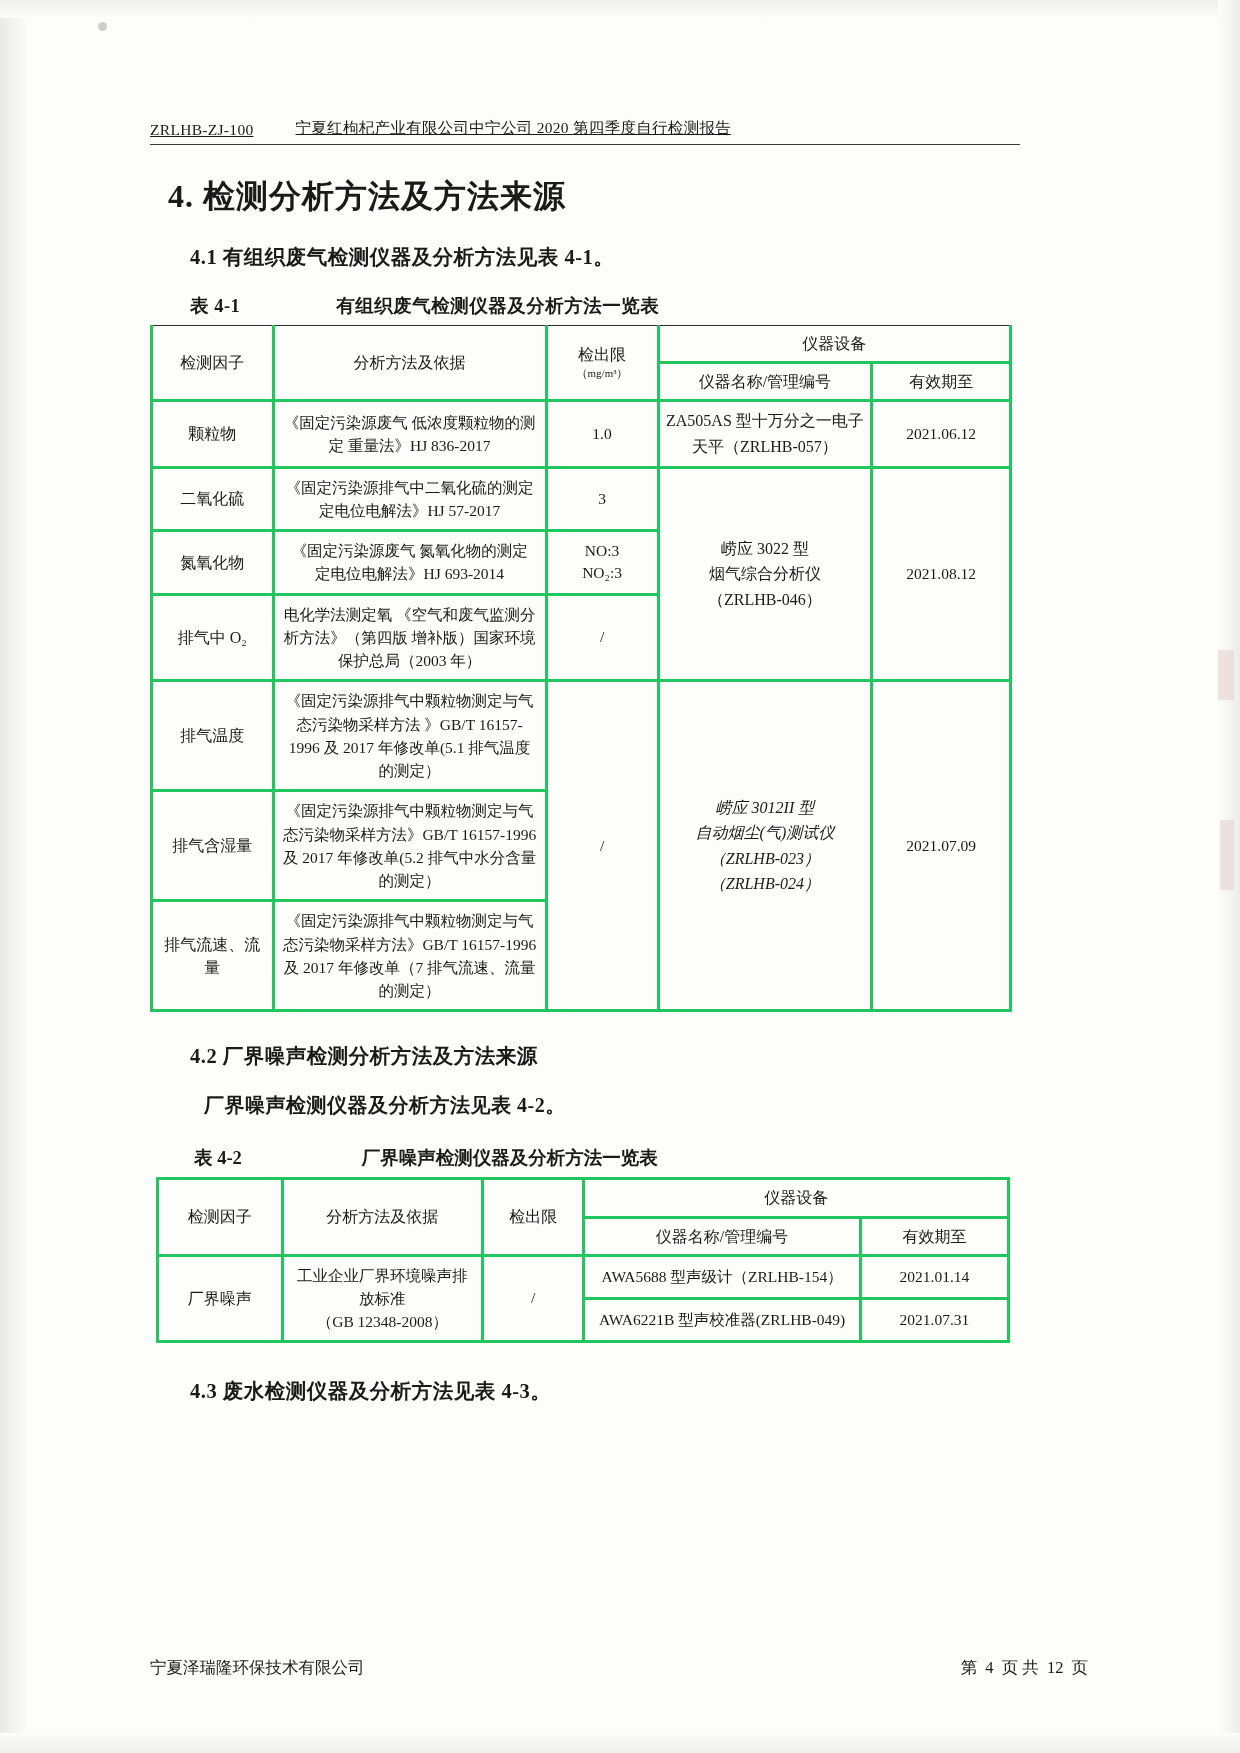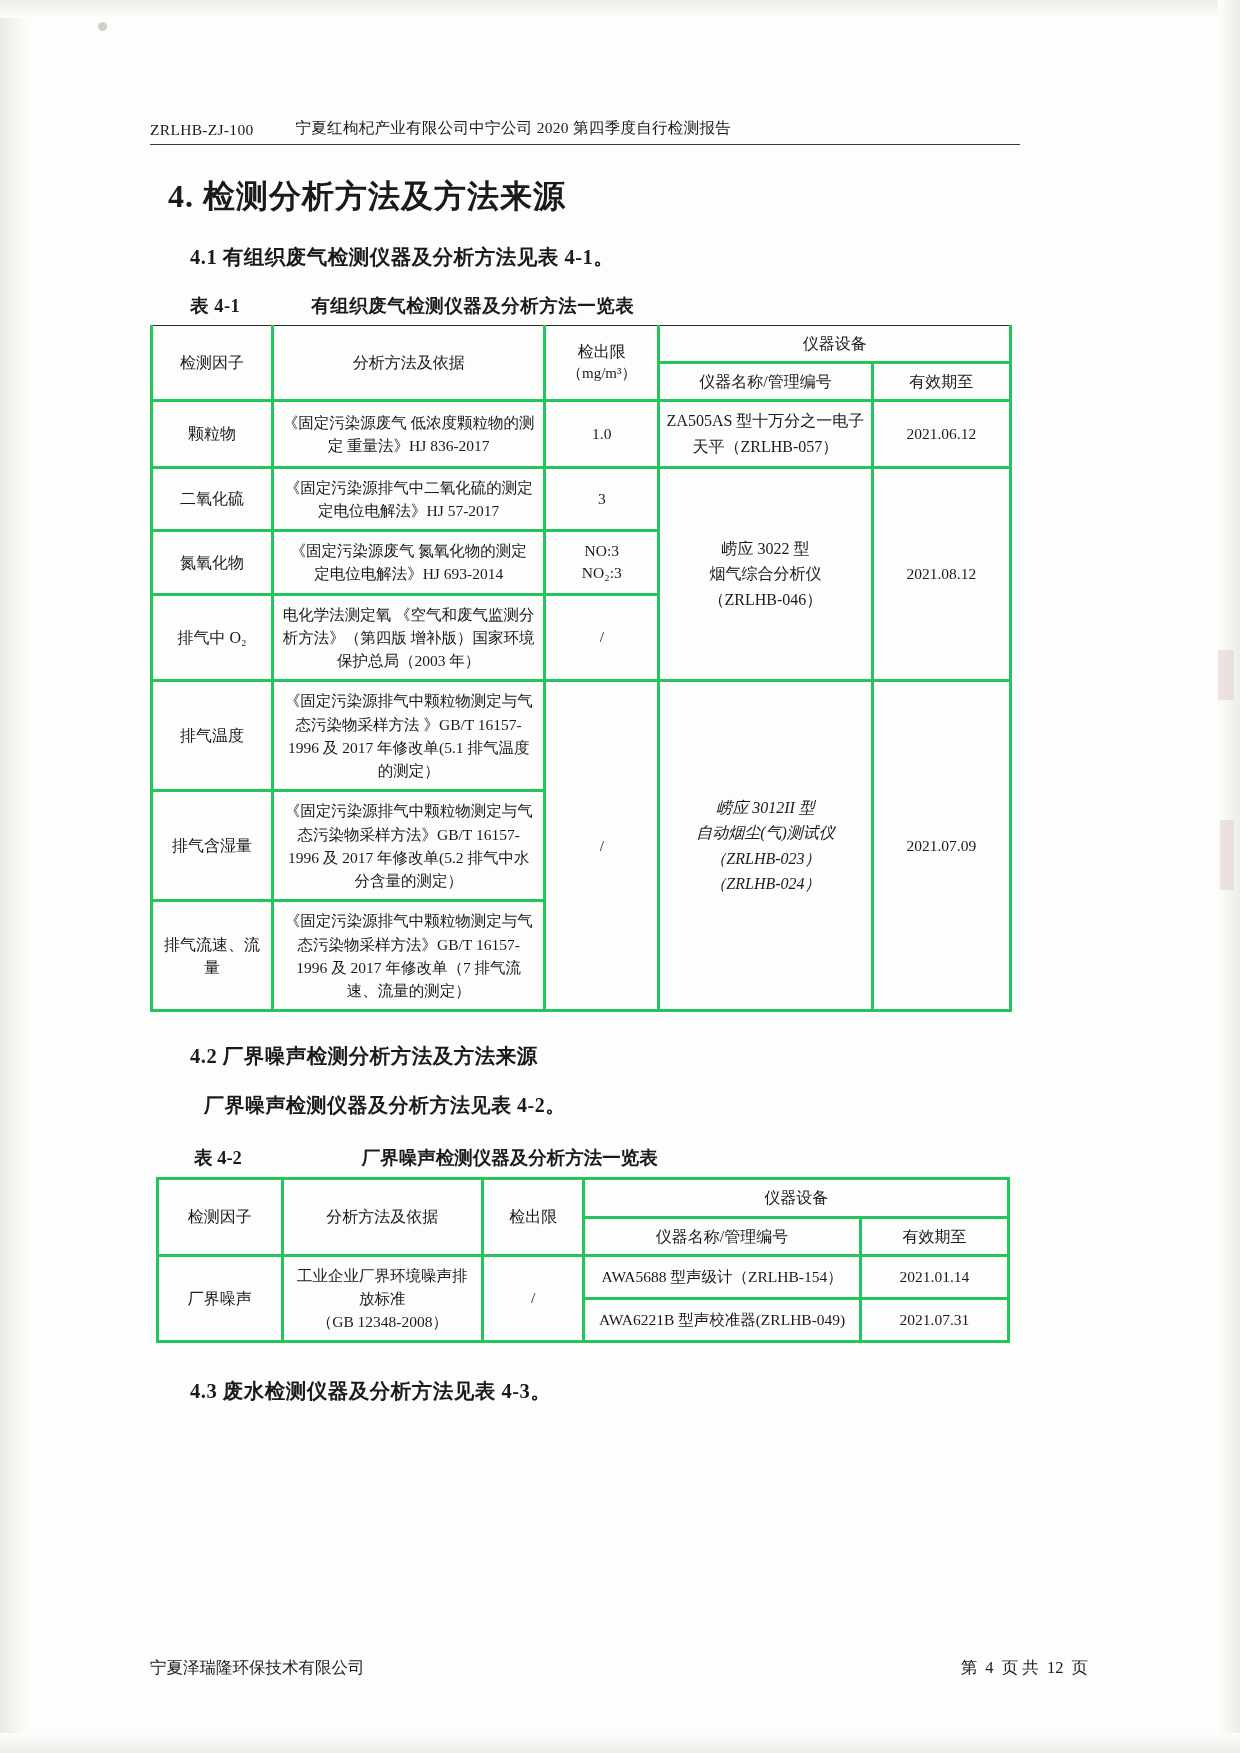--- a/index.html
+++ b/index.html
@@ -56,20 +56,21 @@
 
   
   .doc-header {
     display: flex;
     align-items: flex-end;
     gap: 42px;
     border-bottom: 1px solid #3a3a3a;
     padding-bottom: 5px;
     font-size: 15px;
     letter-spacing: .3px;
+    text-decoration: underline;
   }
   .doc-header .code {
     font-family: "Liberation Serif", serif;
     font-size: 15.5px;
   }
   .doc-header .title {
     font-size: 15.5px;
     text-align: center;
   }
 
@@ -89,21 +90,21 @@
     font-size: 20px;
     font-weight: bold;
     margin: 22px 0 0 54px;
     letter-spacing: .5px;
   }
   .table-caption {
     margin: 22px 0 7px 40px;
     font-size: 18.5px;
     font-weight: bold;
     display: flex;
-    gap: 71px;
+    gap: 96px;
   }
   .table-caption .cap-label { letter-spacing: .5px; }
   .table-caption .cap-text { letter-spacing: .5px; }
 
   table {
     border-collapse: collapse;
     width: 860px;
     margin-left: 0;
     font-size: 15.5px;
   }
@@ -112,21 +113,21 @@
     border: 3px solid #22c55e;
     padding: 6px 6px;
     text-align: center;
     vertical-align: middle;
     font-weight: normal;
     line-height: 1.45;
   }
   thead th {
     font-size: 16px;
   }
-  .small { font-size: 15px; }
+  .small { font-size: 11px; }
 
   .method-cell {
     text-align: center;
     line-height: 1.5;
     padding: 7px 8px;
     font-size: 15.5px;
   }
   .factor-cell { font-size: 16px; }
   .instr-cell { line-height: 1.6; font-size: 16px; margin-left: 28px; }
 

